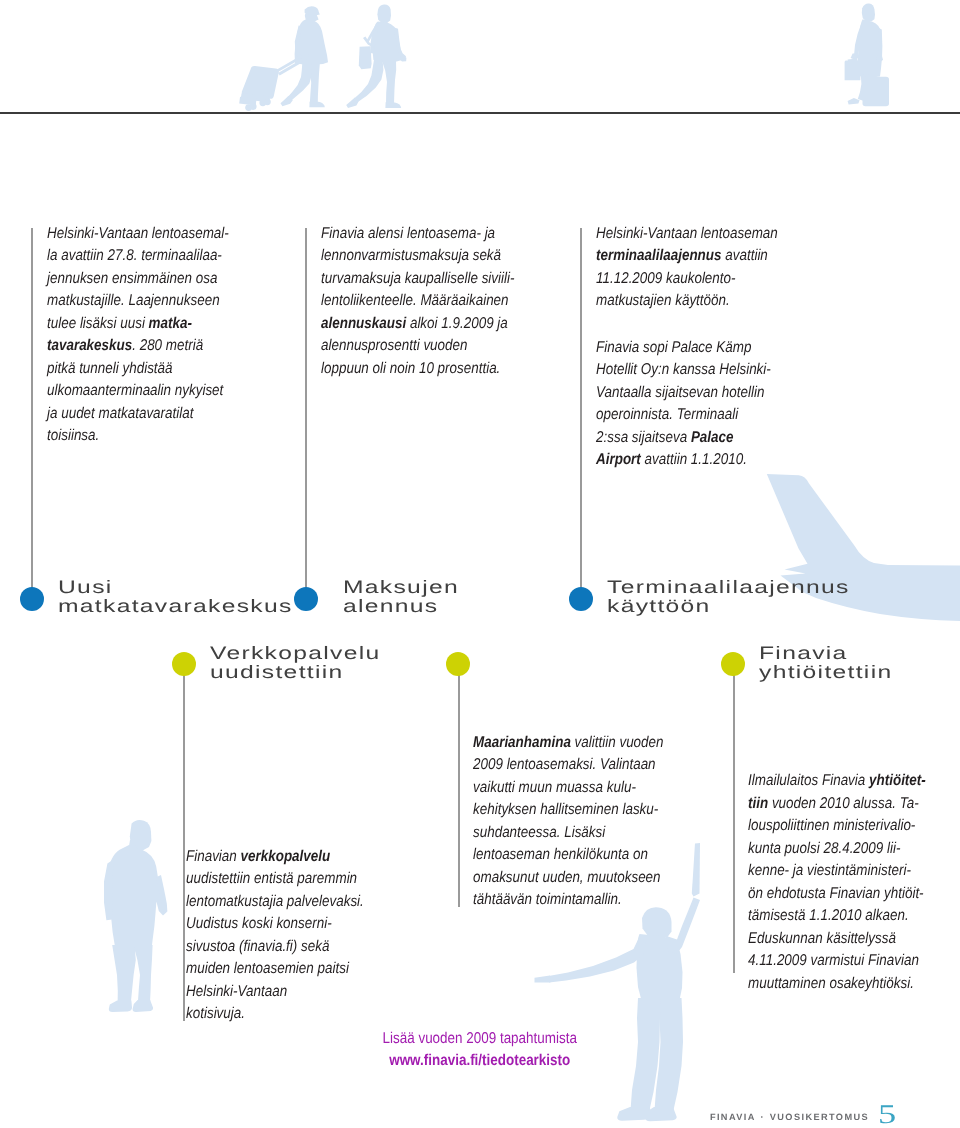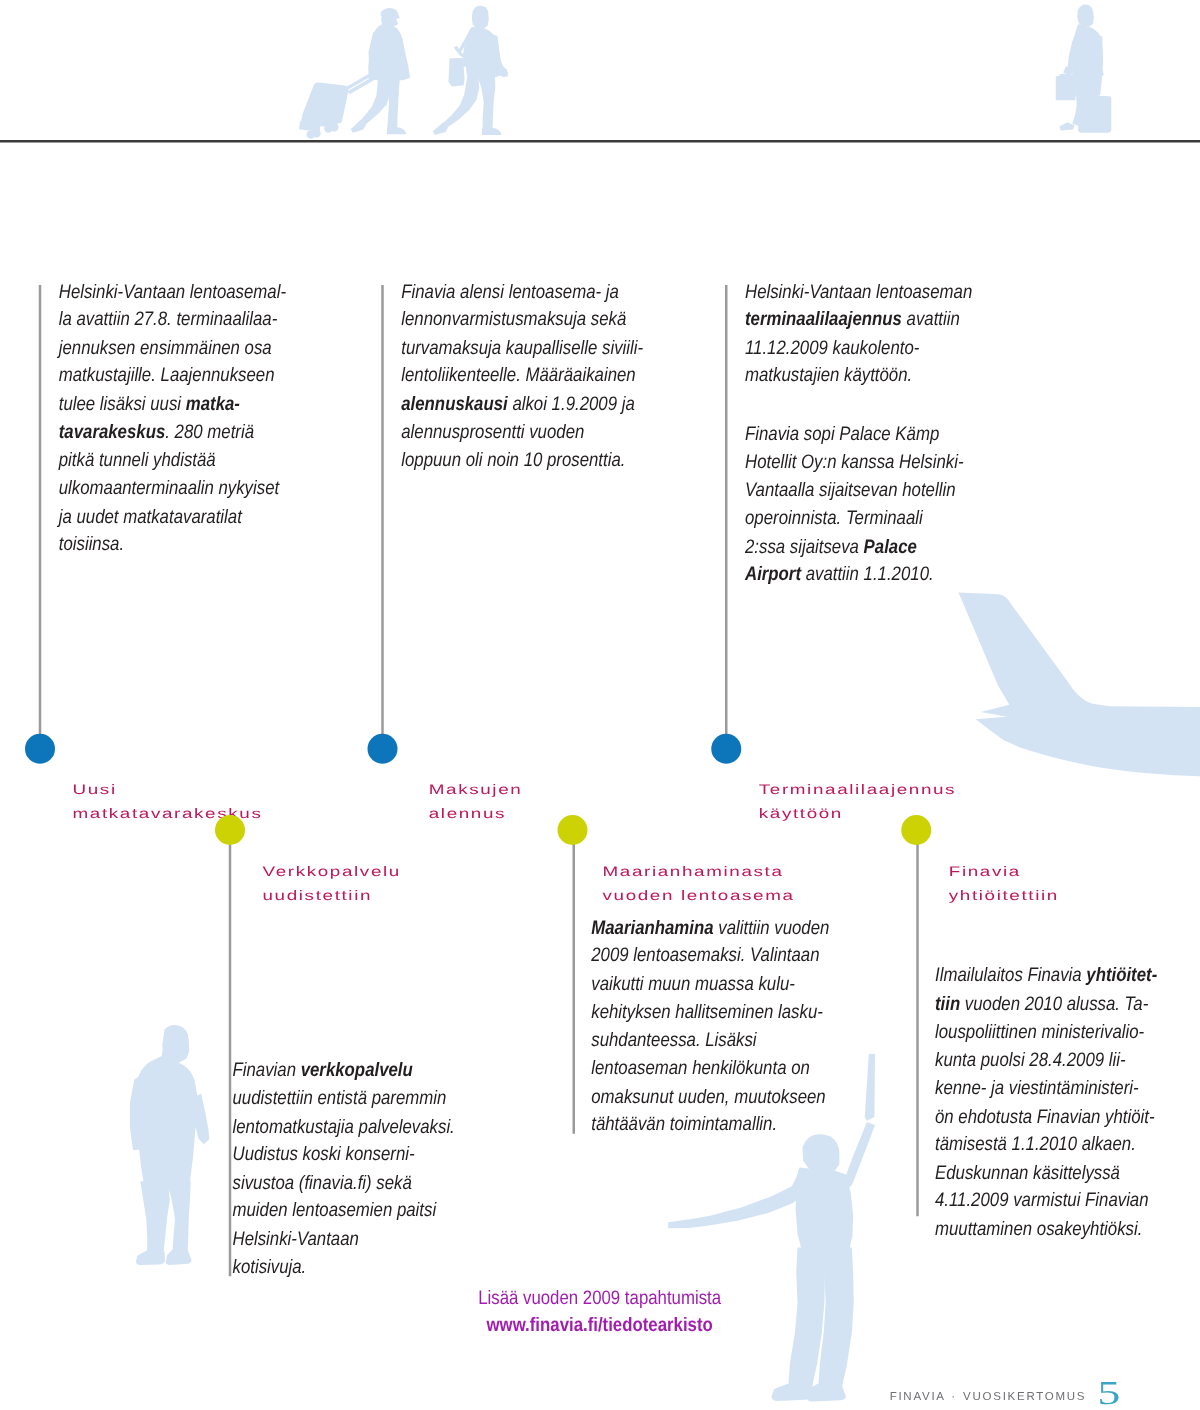--- a/index.html
+++ b/index.html
@@ -7,31 +7,31 @@
   body{width:960px;height:1128px;background:#ffffff;overflow:hidden;position:relative;
        font-family:"Liberation Sans",sans-serif;color:#231f20;}
   .page{position:absolute;inset:0;}
   .hr{position:absolute;left:0;top:111.5px;width:960px;height:2px;background:#3b3b3b;}
   .col{position:absolute;font-size:15.6px;line-height:22.5px;color:#231f20;font-style:italic;}
   .col p{margin:0;}
   .col p + p{margin-top:24px;}
   .ln{display:block;white-space:pre;transform:scaleX(0.862);transform-origin:left center;}
   .vline{position:absolute;width:1.2px;background:#9a9a9a;}
   .dot{position:absolute;border-radius:50%;z-index:5;}
-  .lbl{position:absolute;font-size:11px;line-height:19.4px;color:#be185d;white-space:nowrap;margin-top:45px;}
+  .lbl{position:absolute;font-size:18px;line-height:19.4px;color:#404040;white-space:nowrap;}
   .ln2{display:block;letter-spacing:0.95px;transform:scaleX(1.37);transform-origin:left center;}
   .dot.blue{background:#0d76bb;}
   .dot.yellow{background:#cdd204;}
   b{font-weight:bold;}
   .sil{position:absolute;fill:#d4e3f3;}
   .note{position:absolute;text-align:center;color:#a21caf;}
   .note-l1{font-size:15.6px;line-height:22px;transform:scaleX(0.862);}
   .note-l2{font-size:15.6px;line-height:22px;font-weight:bold;transform:scaleX(0.862);}
   .footer{position:absolute;left:0;top:1110px;width:869px;text-align:right;
-          font-size:9.2px;letter-spacing:1.4px;color:#6d6e71;line-height:14px;}
+          font-size:9.2px;letter-spacing:1.4px;color:#6d6e71;line-height:14px;font-weight:bold;}
   .footer span{vertical-align:baseline;}
   .fsep{margin:0 1px;}
   .fnum{position:absolute;left:878px;top:1099px;
         font-family:"Liberation Serif",serif;font-size:27px;color:#3ba5c4;letter-spacing:0;
         font-weight:400;display:block;transform:scaleX(1.35);transform-origin:left top;}
 </style>
 </head>
 <body>
 
 <div class="page">
@@ -183,24 +183,20 @@
   </div>
 
   <div class="dot yellow" style="left:172px;top:652px;width:24px;height:24px"></div>
   <div class="dot yellow" style="left:446px;top:652px;width:24px;height:24px"></div>
   <div class="dot yellow" style="left:721px;top:652px;width:24px;height:24px"></div>
 
   <div class="lbl" style="left:210px;top:643.5px">
     <span class="ln2">Verkkopalvelu</span>
     <span class="ln2">uudistettiin</span>
   </div>
-  <div class="lbl" style="left:481.5px;top:643.5px">
-    <span class="ln2">Maarianhaminasta</span>
-    <span class="ln2">vuoden lentoasema</span>
-  </div>
   <div class="lbl" style="left:759px;top:643.5px">
     <span class="ln2">Finavia</span>
     <span class="ln2">yhtiöitettiin</span>
   </div>
 
   <div class="vline" style="left:183.4px;top:664px;height:357px"></div>
   <div class="vline" style="left:458.4px;top:664px;height:243px"></div>
   <div class="vline" style="left:733.4px;top:664px;height:309px"></div>
 
   <div class="col" style="left:186px;top:845.5px;width:185px">

